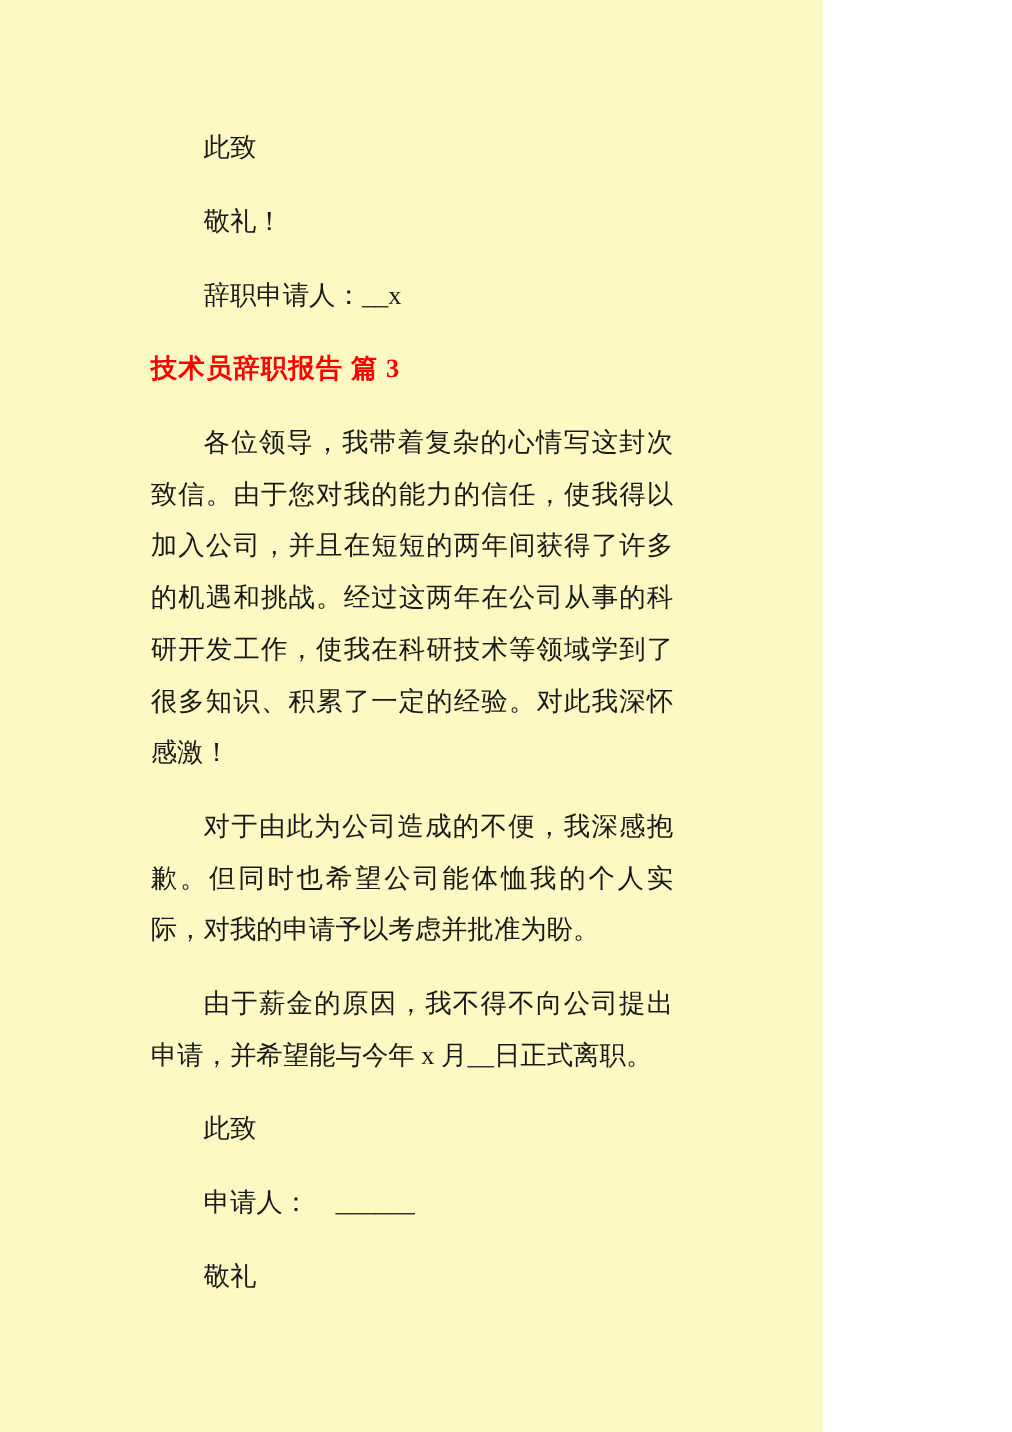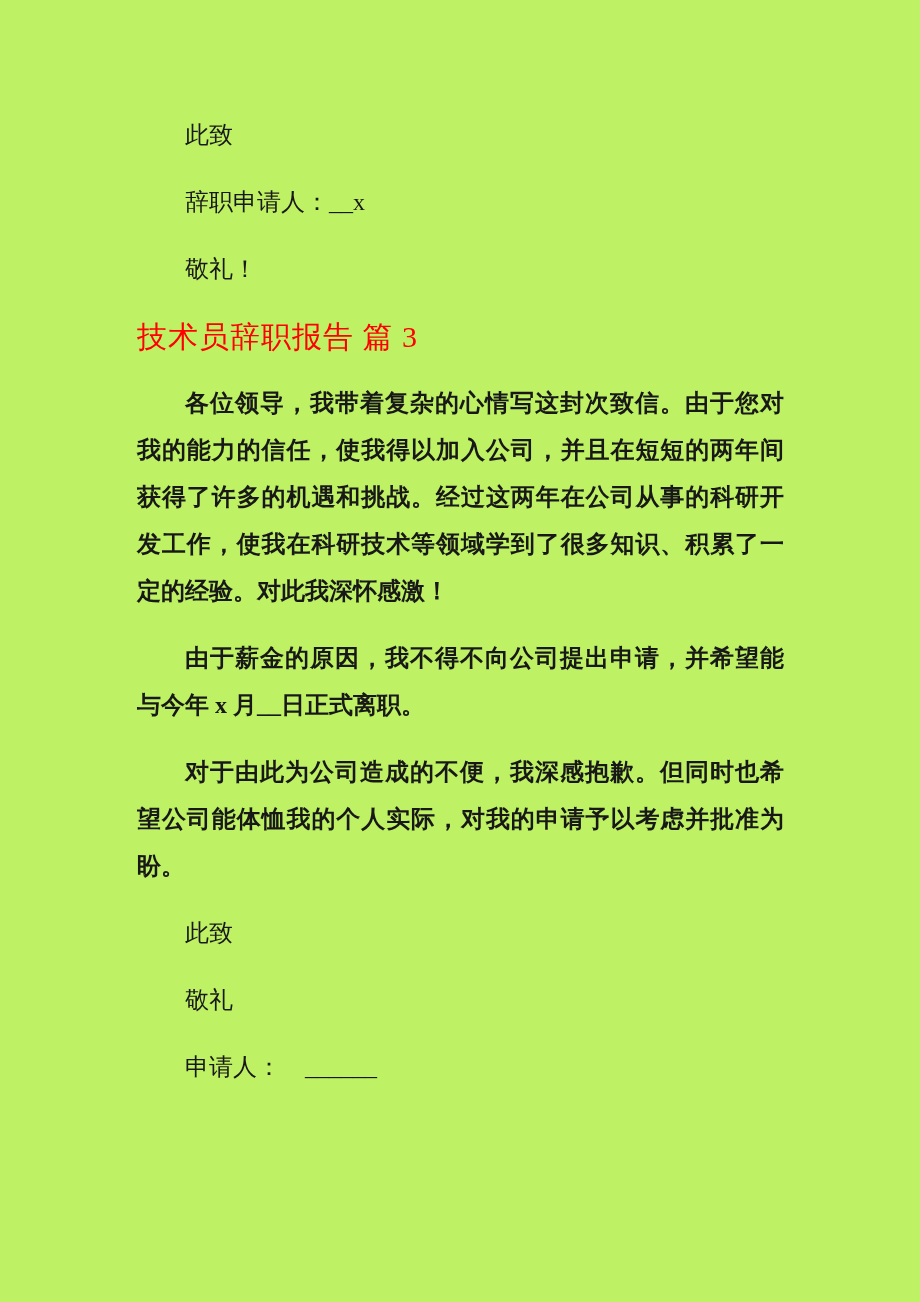--- a/index.html
+++ b/index.html
@@ -7,63 +7,62 @@
     padding: 0;
     background: #ffffff;
   }
   body {
     width: 920px;
     height: 1302px;
     overflow: hidden;
   }
   .page {
     box-sizing: border-box;
-    width: 920px;
+    width: 748px;
     height: 1302px;
-    background: #bef264;
+    background: #fef9c3;
     padding: 112px 136px 0 137px;
     font-family: "Liberation Serif", "DejaVu Serif", serif;
     font-size: 24px;
     line-height: 47px;
     color: #181818;
   }
   .page p, .page h2 {
     margin: 0 0 20px 0;
   }
   .line {
     text-indent: 48px;
     text-align: left;
     white-space: pre-wrap;
   }
   .para {
     text-indent: 48px;
     text-align: justify;
     text-justify: inter-ideograph;
-    font-weight: bold;
   }
   .heading {
-    font-size: 30px;
-    font-weight: normal;
+    font-size: 24px;
+    font-weight: bold;
     line-height: 47px;
     text-indent: 0;
     color: #fe0000;
     letter-spacing: 1px;
   }
 </style>
 </head>
 <body>
 
 <div class="page">
   <p class="line">此致</p>
+  <p class="line">敬礼！</p>
   <p class="line">辞职申请人：__x</p>
-  <p class="line">敬礼！</p>
 
   <h2 class="heading">技术员辞职报告 篇 3</h2>
 
 
   <p class="para">各位领导，我带着复杂的心情写这封次致信。由于您对我的能力的信任，使我得以加入公司，并且在短短的两年间获得了许多的机遇和挑战。经过这两年在公司从事的科研开发工作，使我在科研技术等领域学到了很多知识、积累了一定的经验。对此我深怀感激！</p>
+  <p class="para">对于由此为公司造成的不便，我深感抱歉。但同时也希望公司能体恤我的个人实际，对我的申请予以考虑并批准为盼。</p>
   <p class="para">由于薪金的原因，我不得不向公司提出申请，并希望能与今年 x 月__日正式离职。</p>
-  <p class="para">对于由此为公司造成的不便，我深感抱歉。但同时也希望公司能体恤我的个人实际，对我的申请予以考虑并批准为盼。</p>
 
   <p class="line">此致</p>
+  <p class="line">申请人：　______</p>
   <p class="line">敬礼</p>
-  <p class="line">申请人：　______</p>
 </div>
 
 </body></html>

